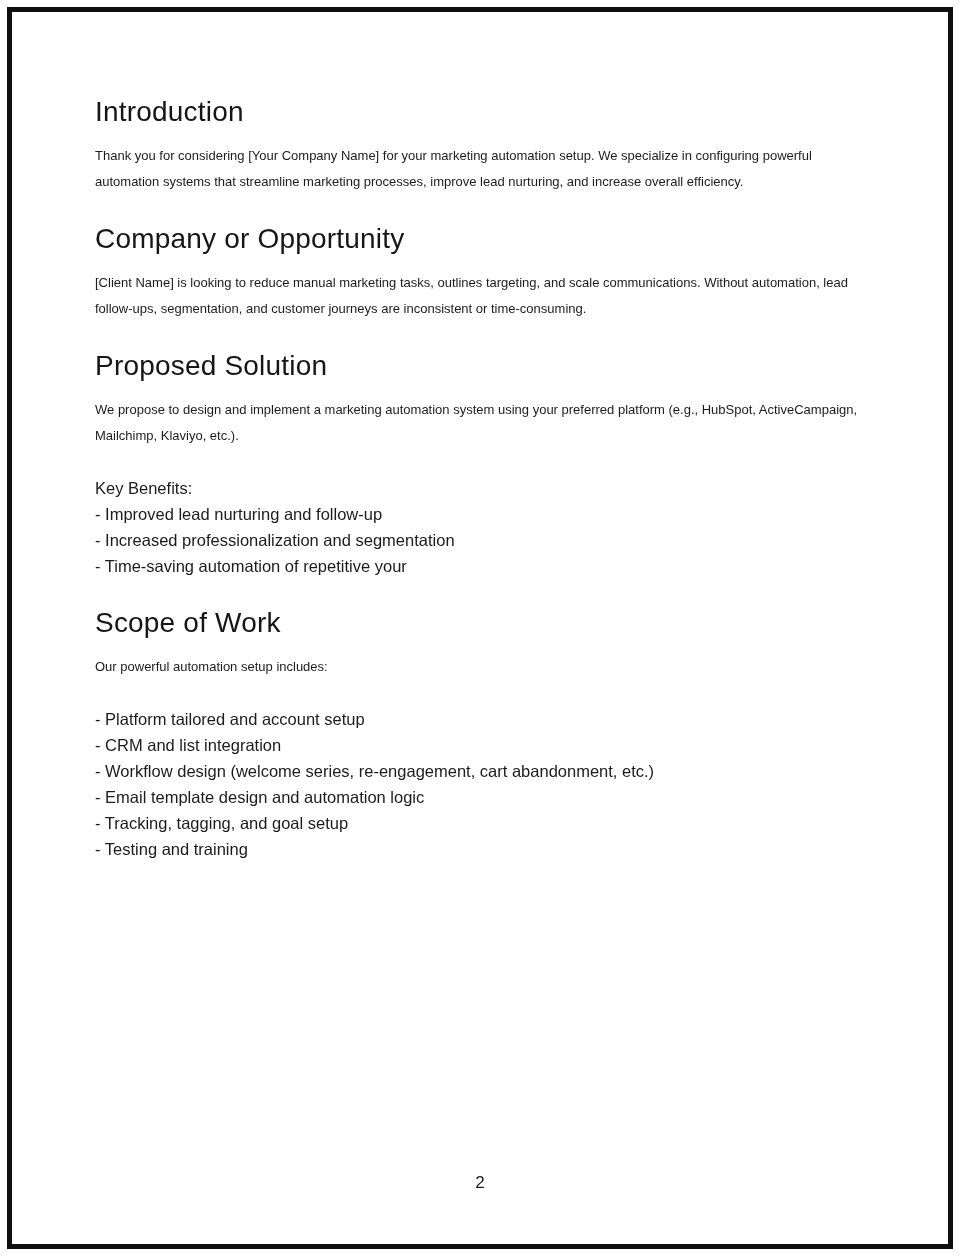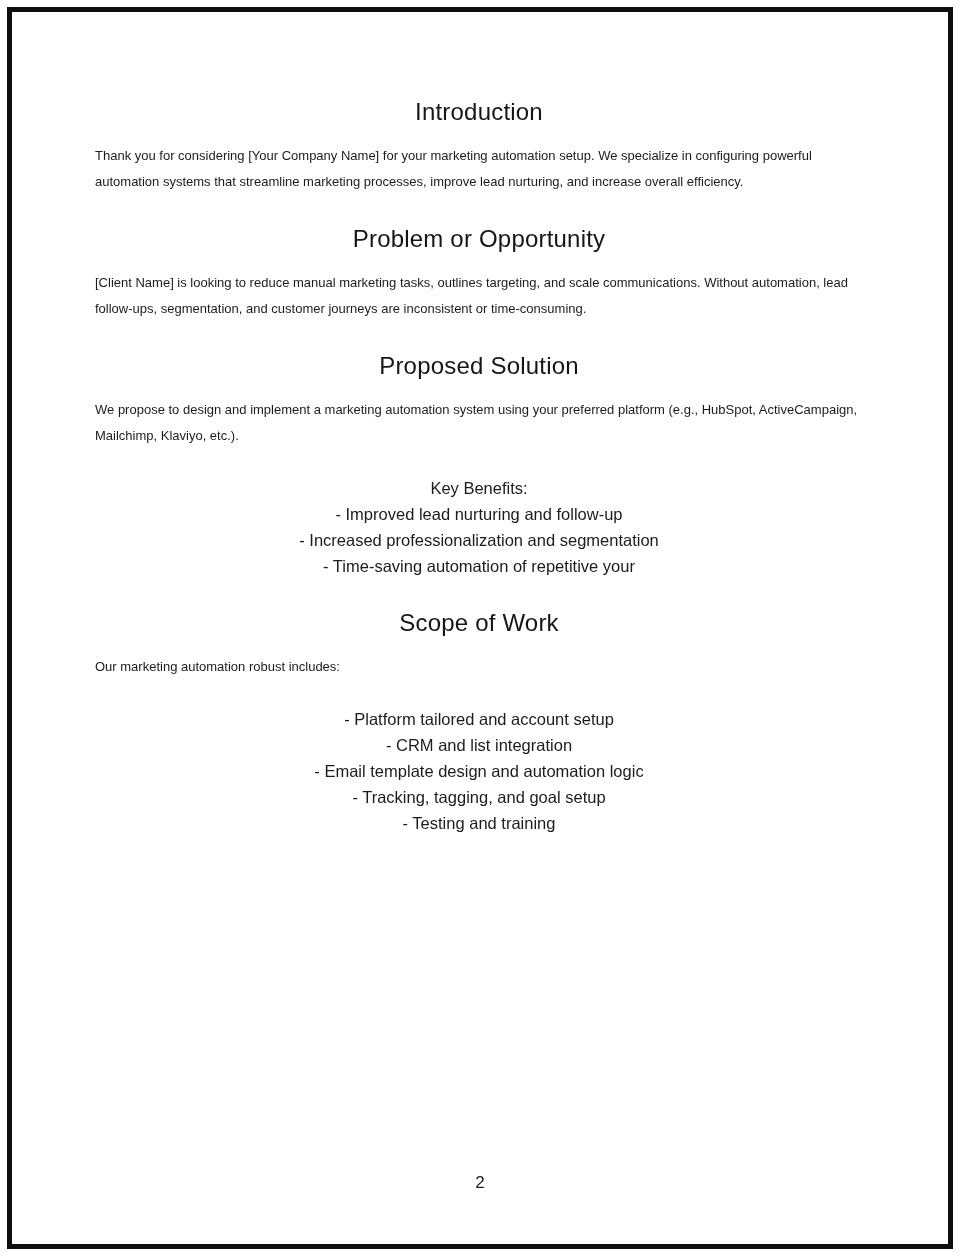--- a/index.html
+++ b/index.html
@@ -24,41 +24,39 @@
     border: 5px solid #0f0f0f;
     pointer-events: none;
   }
   .content {
     position: absolute;
     top: 94px;
     left: 95px;
     right: 97px;
   }
   h1.section-heading {
-    font-size: 24px;
+    font-size: 28px;
     font-weight: 400;
     line-height: 36px;
     margin: 0 0 13px 0;
     color: #161616;
     letter-spacing: 0.2px;
-    text-align: center;
   }
   p.body-para {
     font-size: 13px;
     line-height: 26px;
     margin: 0 0 26px 0;
   }
   .list-block {
     font-size: 16.5px;
     line-height: 26px;
     margin: 0 0 26px 0;
   }
   .list-line {
     line-height: 26px;
-    text-align: center;
   }
   .page-number {
     position: absolute;
     top: 1172px;
     left: 0;
     width: 100%;
     text-align: center;
     font-size: 17px;
     line-height: 22px;
     color: #1c1c1c;
@@ -71,41 +69,42 @@
   <div class="frame"></div>
 
   <div class="content">
 
     <section>
       <h1 class="section-heading">Introduction</h1>
       <p class="body-para">Thank you for considering [Your Company Name] for your marketing automation setup. We specialize in configuring powerful automation systems that streamline marketing processes, improve lead nurturing, and increase overall efficiency.</p>
     </section>
 
     <section>
-      <h1 class="section-heading">Problem or Opportunity</h1>
+      <h1 class="section-heading">Company or Opportunity</h1>
       <p class="body-para">[Client Name] is looking to reduce manual marketing tasks, outlines targeting, and scale communications. Without automation, lead follow-ups, segmentation, and customer journeys are inconsistent or time-consuming.</p>
     </section>
 
     <section>
       <h1 class="section-heading">Proposed Solution</h1>
       <p class="body-para">We propose to design and implement a marketing automation system using your preferred platform (e.g., HubSpot, ActiveCampaign, Mailchimp, Klaviyo, etc.).</p>
       <div class="list-block">
         <div class="list-line">Key Benefits:</div>
         <div class="list-line">- Improved lead nurturing and follow-up</div>
         <div class="list-line">- Increased professionalization and segmentation</div>
         <div class="list-line">- Time-saving automation of repetitive your</div>
       </div>
     </section>
 
     <section>
       <h1 class="section-heading">Scope of Work</h1>
-      <p class="body-para">Our marketing automation robust includes:</p>
+      <p class="body-para">Our powerful automation setup includes:</p>
       <div class="list-block">
         <div class="list-line">- Platform tailored and account setup</div>
         <div class="list-line">- CRM and list integration</div>
+        <div class="list-line">- Workflow design (welcome series, re-engagement, cart abandonment, etc.)</div>
         <div class="list-line">- Email template design and automation logic</div>
         <div class="list-line">- Tracking, tagging, and goal setup</div>
         <div class="list-line">- Testing and training</div>
       </div>
     </section>
 
   </div>
 
   <div class="page-number">2</div>
 </div>

